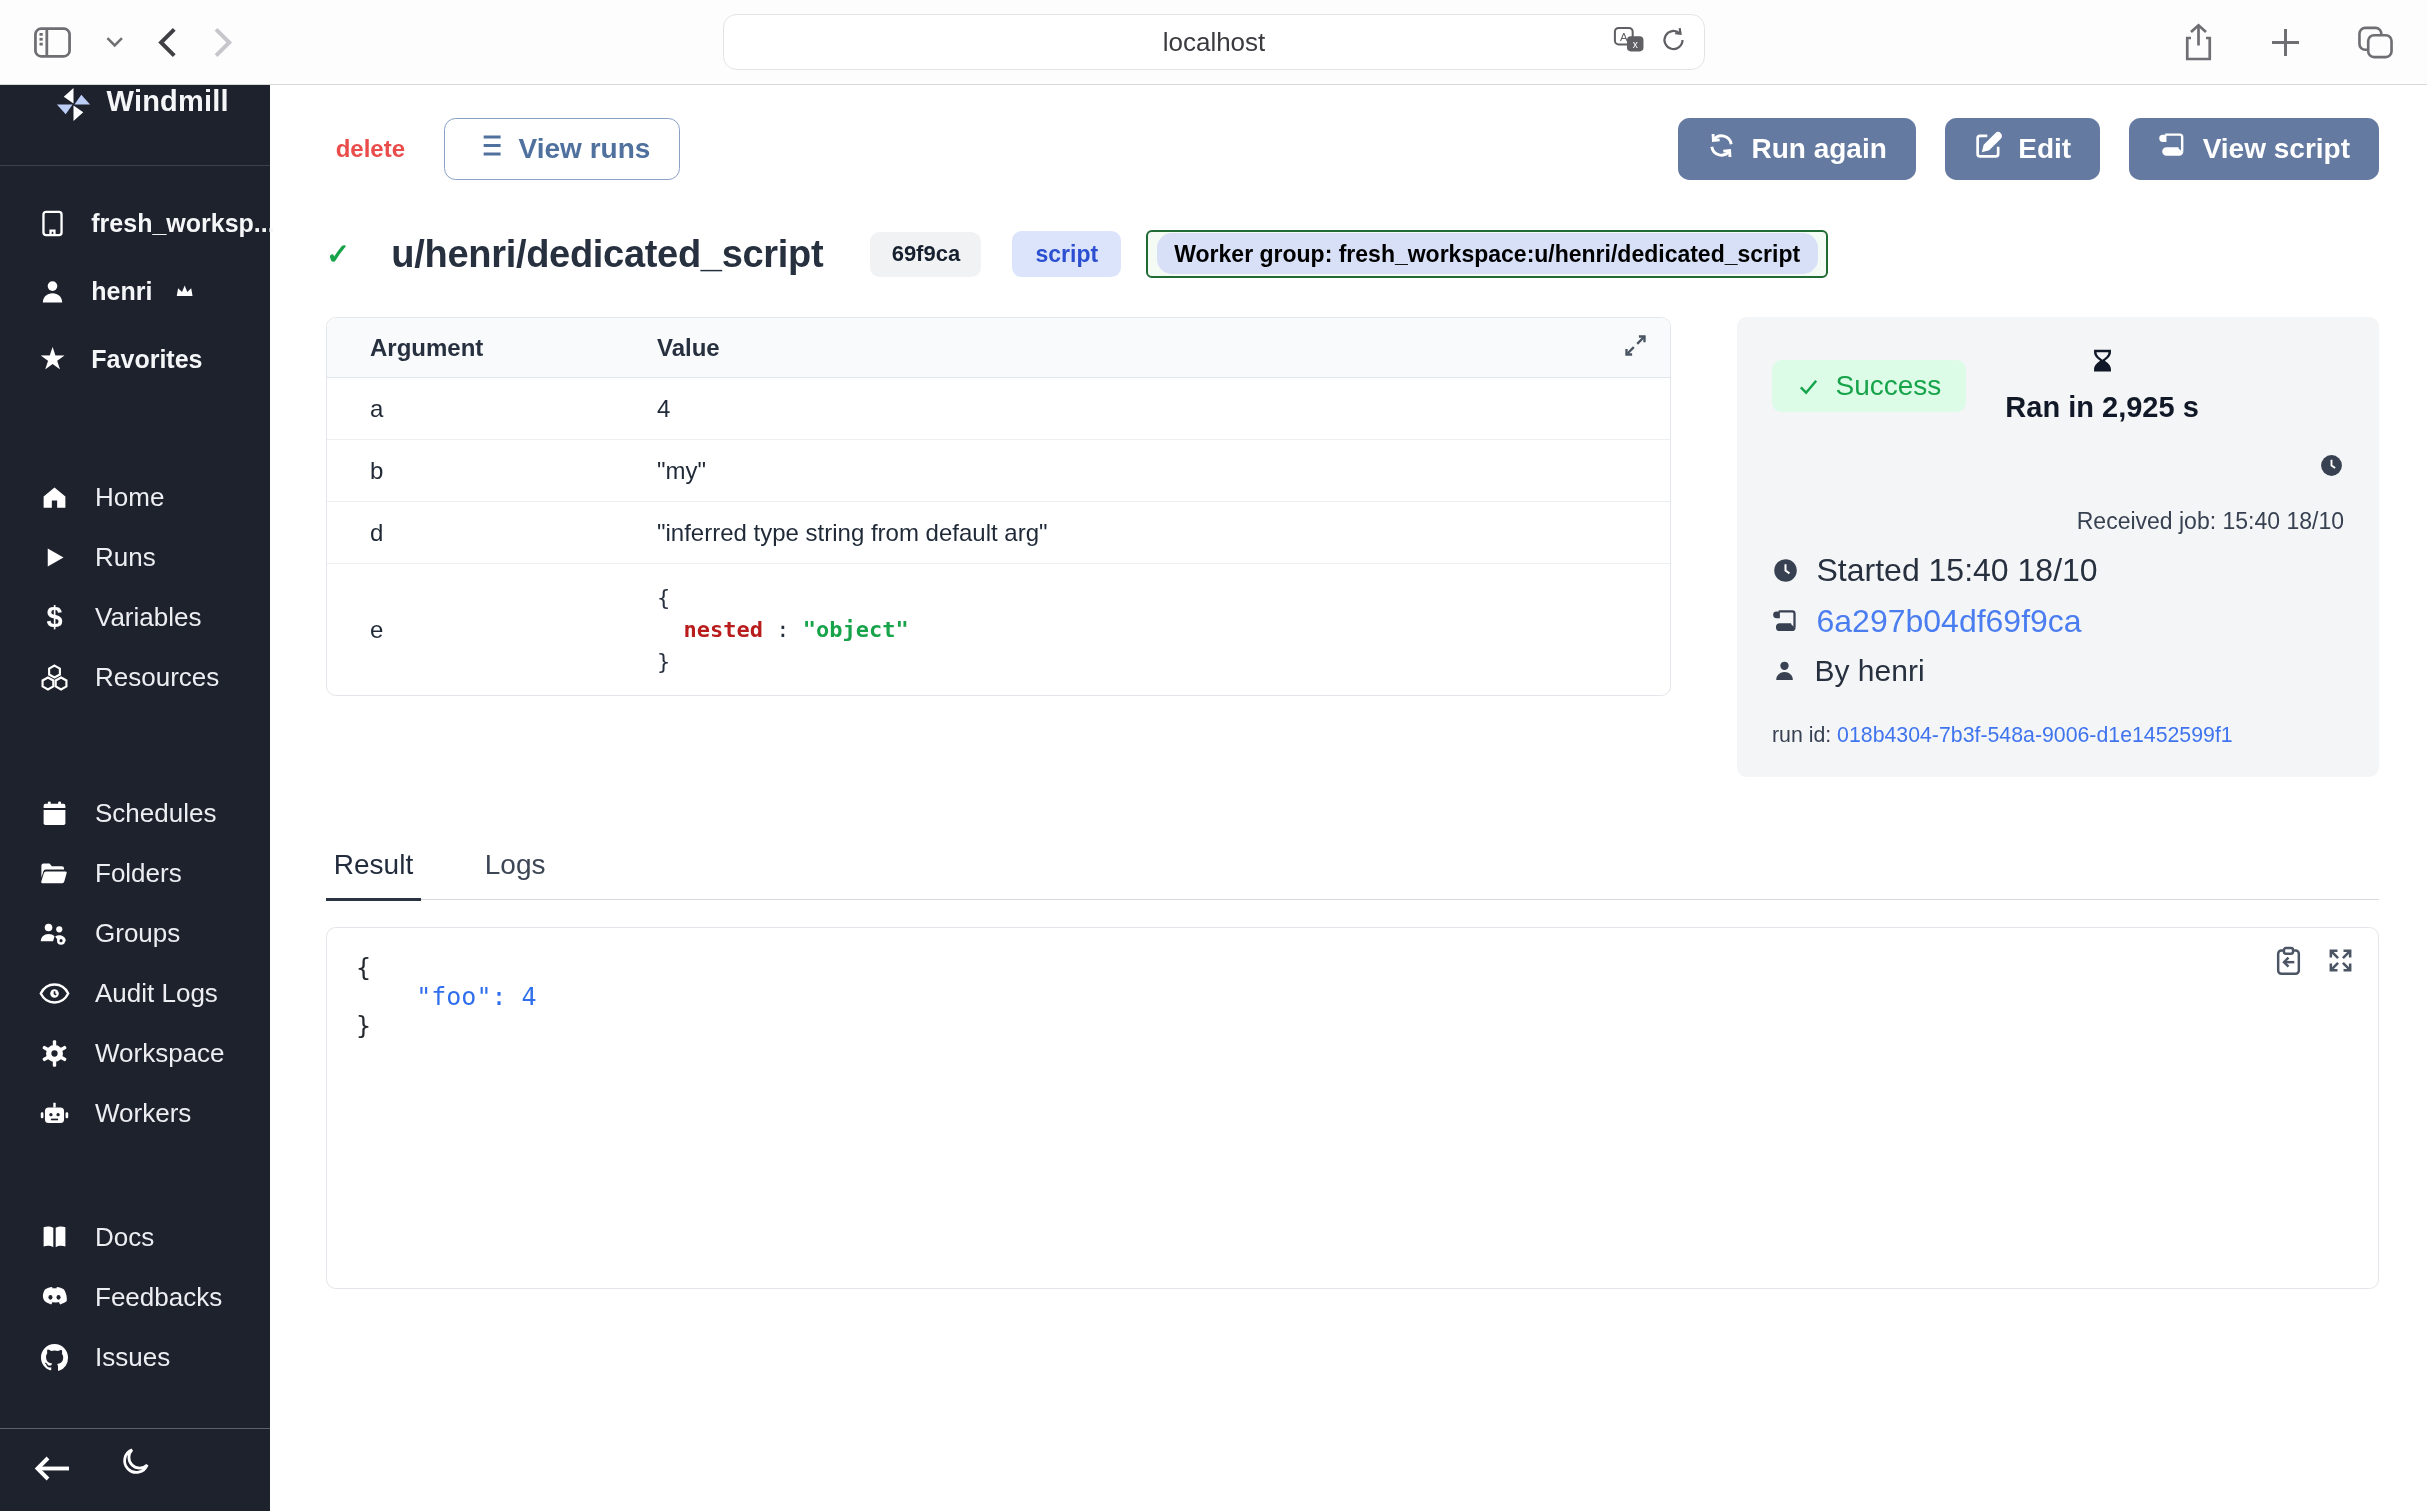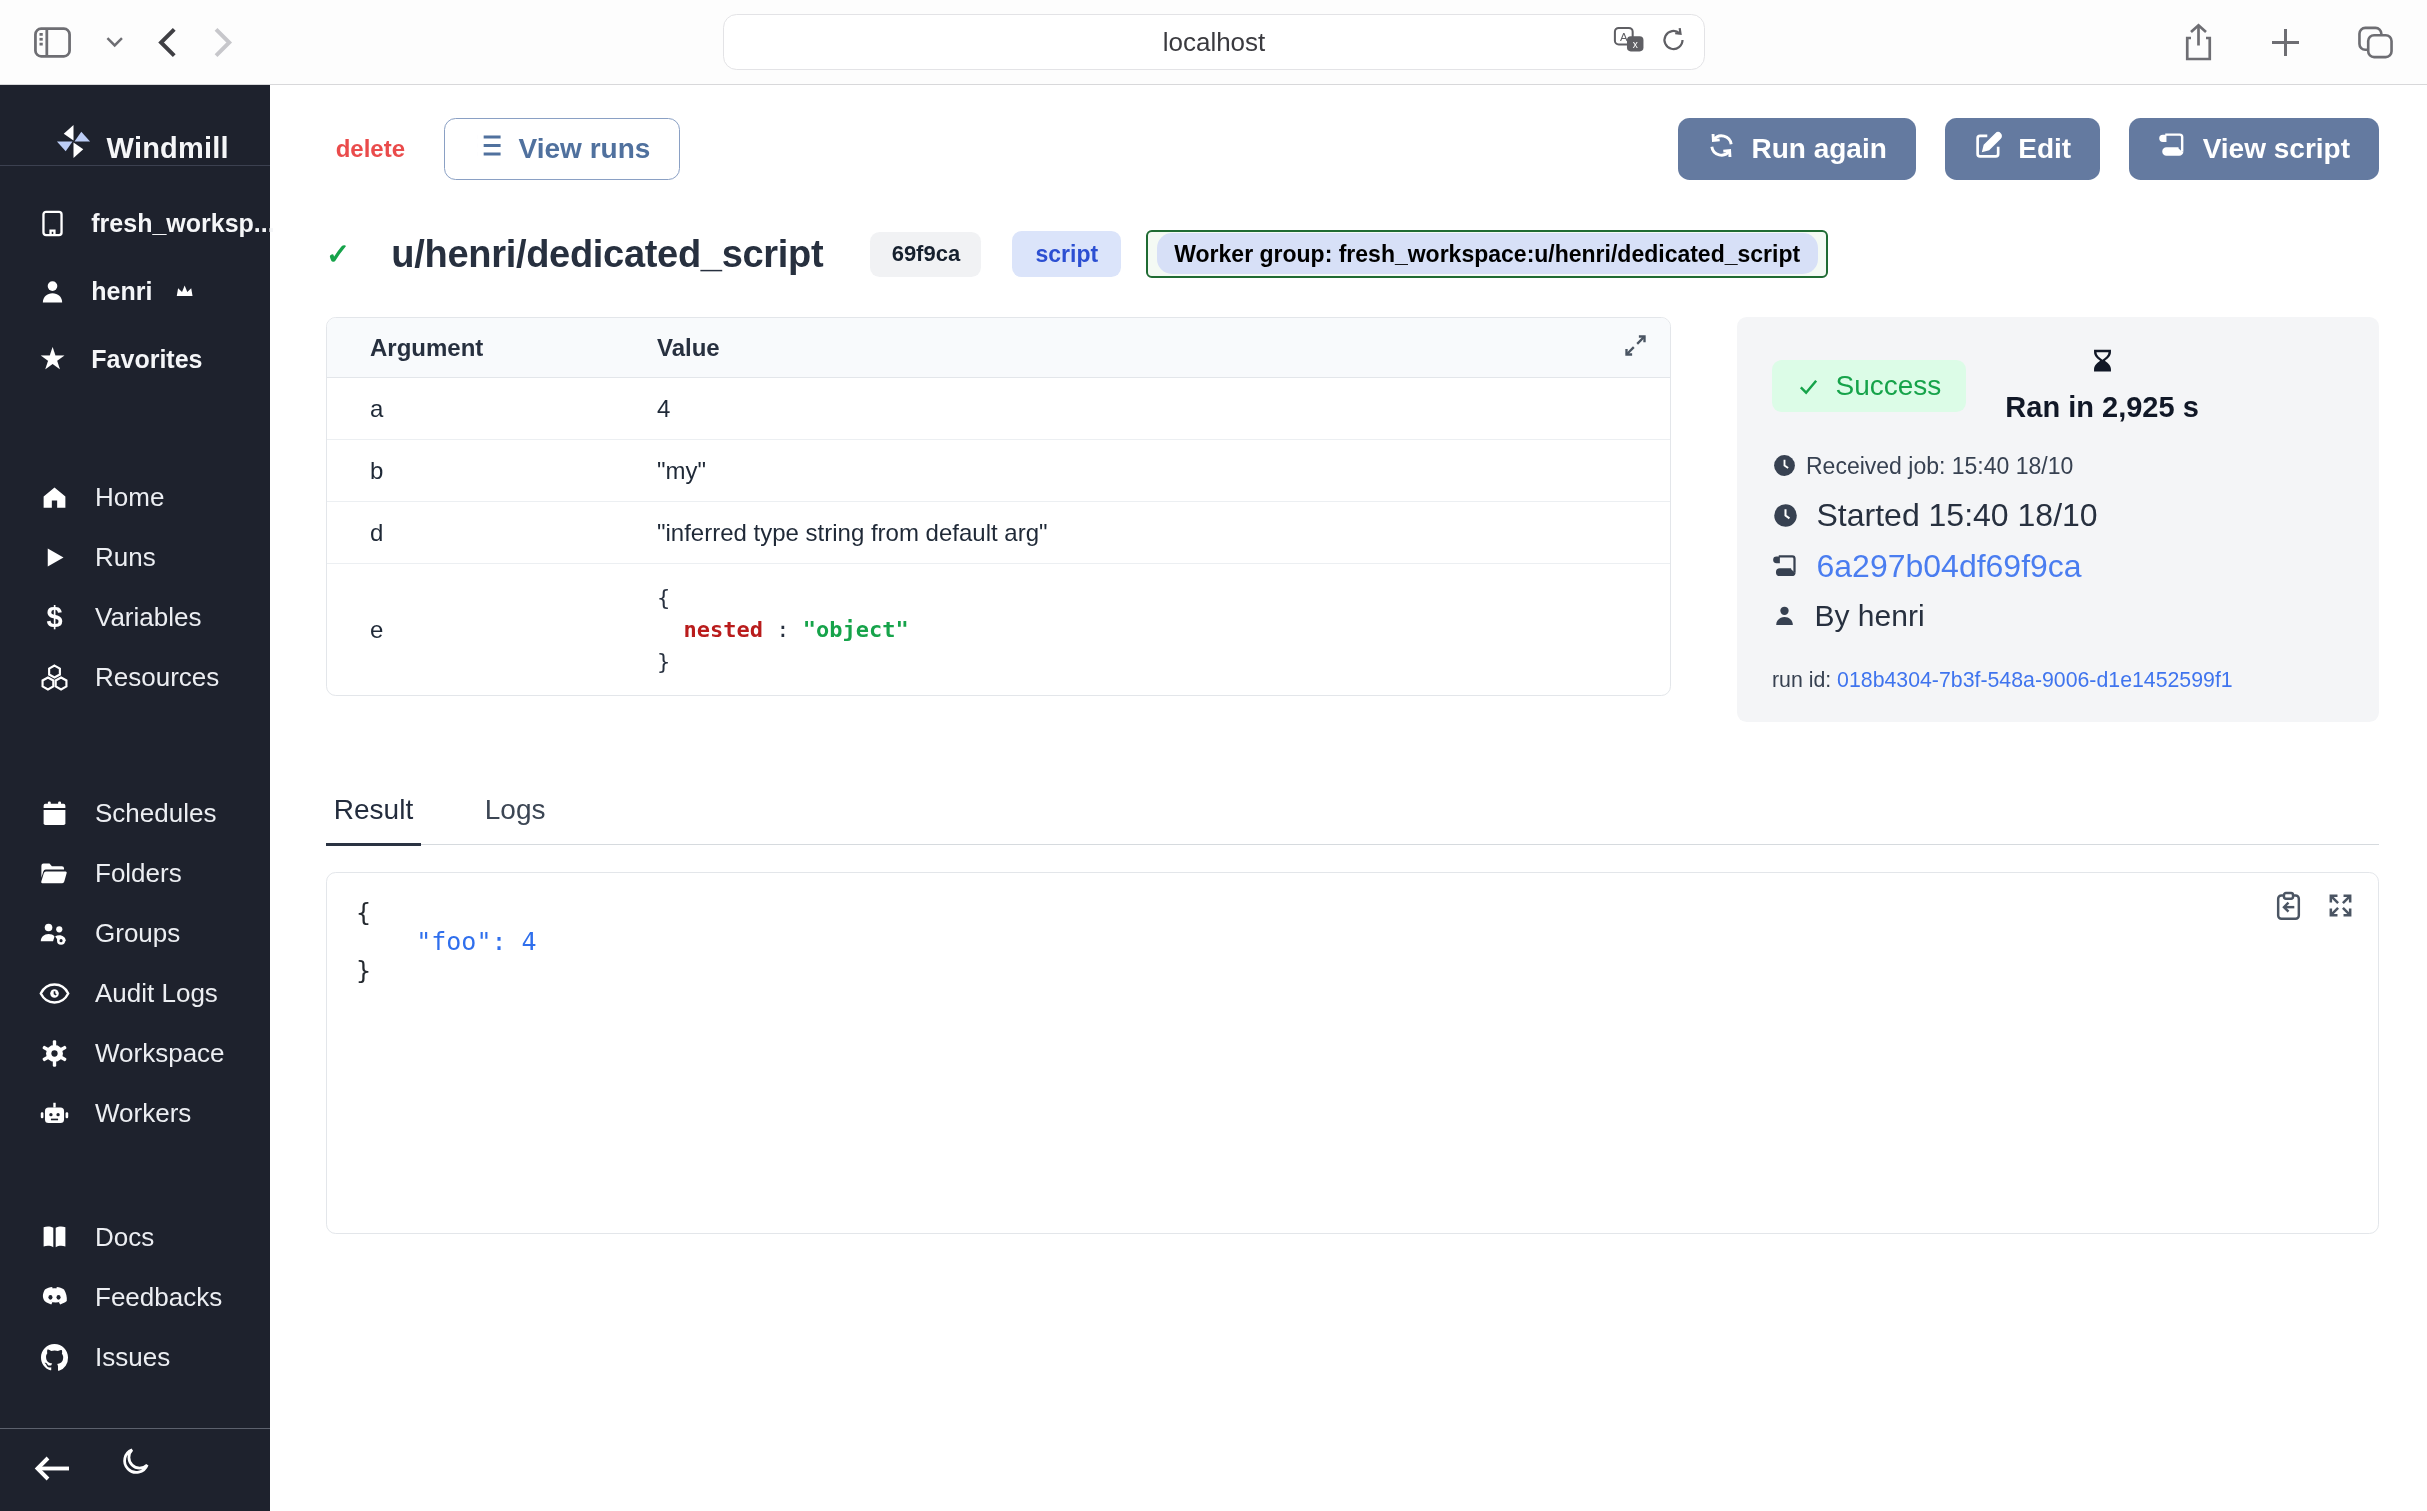--- a/index.html
+++ b/index.html
@@ -19,21 +19,21 @@
   .url-text { font-size:26px; color:#3a3a3f; }
   .url-icons { position:absolute; right:17.5px; top:50%; transform:translateY(-50%);
     display:flex; align-items:center; gap:13.6px; color:#5f5f64; }
   .chrome-right { position:absolute; right:33px; display:flex; align-items:center; gap:54px; color:#68686d; }
 
   
   .app { display:flex; height:1426px; }
 
   
   .sidebar { position:relative; width:270px; background:#1e222d; color:#f5f6f8; flex:none; }
-  .side-logo { height:81px; display:flex; align-items:flex-end; gap:13.6px; padding-left:54px;
+  .side-logo { height:81px; display:flex; align-items:flex-start; gap:13.6px; padding-left:54px;
     border-bottom:1px solid #3c4150; }
   .side-logo-text { font-size:29px; font-weight:700; letter-spacing:0.2px; }
   .side-row { display:flex; align-items:center; gap:21.3px; height:68px; padding-left:35px;
     font-size:25px; font-weight:600; cursor:pointer; }
   .side-top { margin-top:23px; }
   .nav-item { display:flex; align-items:center; gap:23px; height:60px; padding-left:37px;
     font-size:26px; font-weight:400; color:#eceef2; cursor:pointer; }
   .nav-icon { width:35px; display:inline-flex; justify-content:center; color:#fff; flex:none; }
   .nav-g1 { margin-top:74px; }
   .nav-g2 { margin-top:76px; }
@@ -84,21 +84,21 @@
     padding:17.5px 0; color:#27303f; white-space:pre; }
   .tok-green { color:#16a34a; font-weight:700; }
   .tok-key { color:#b91c1c; font-weight:700; }
 
   
   .run-panel { margin-left:66px; width:642px; background:#f4f5f7; border-radius:9.7px; padding:31px 35px 29px; }
   .rp-row1 { display:flex; align-items:center; gap:39px; }
   .success-badge { display:inline-flex; align-items:center; gap:15.5px; background:#dcfce7; color:#16a34a;
     font-size:28px; font-weight:500; padding:9.7px 25px; border-radius:9.7px; }
   .duration { display:flex; align-items:center; gap:13.6px; font-size:29px; font-weight:700; color:#111827;flex-direction:column; }
-  .rp-received { margin-top:29px; display:flex; align-items:flex-start; gap:9px; font-size:23px; color:#374151; }
+  .rp-received { margin-top:29px; display:flex; align-items:flex-end; gap:30px; font-size:23px; color:#374151;flex-direction:column; }
   .rp-started { margin-top:17.5px; display:flex; align-items:center; gap:17.5px; font-size:32px; color:#27303f; }
   .rp-job { margin-top:13.6px; display:flex; align-items:center; gap:17.5px; font-size:32px; }
   .rp-job a, .link-blue { color:#4a7df0; text-decoration:none; cursor:pointer; }
   .rp-by { margin-top:13.6px; display:flex; align-items:center; gap:17.5px; font-size:30px; color:#27303f; }
   .rp-runid { margin-top:35px; font-size:21.3px; color:#374151; }
   .rp-runid .uuid { color:#3f74ee; cursor:pointer; }
 
   
   .tabs { margin-top:72px; display:flex; gap:56px; border-bottom:1px solid #d6dade; }
   .tab { font-size:28px; padding:0 7.8px 17.5px; cursor:pointer; }

